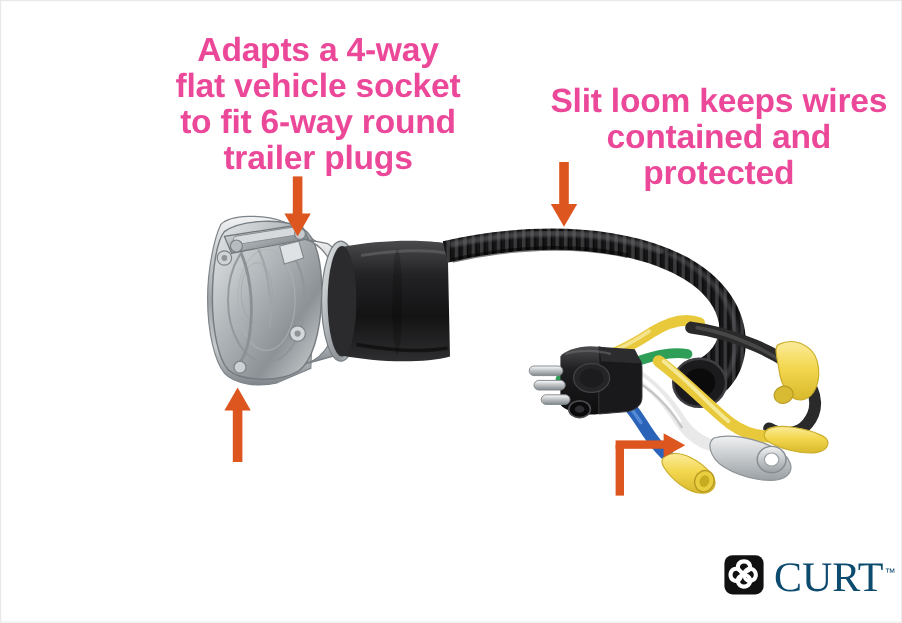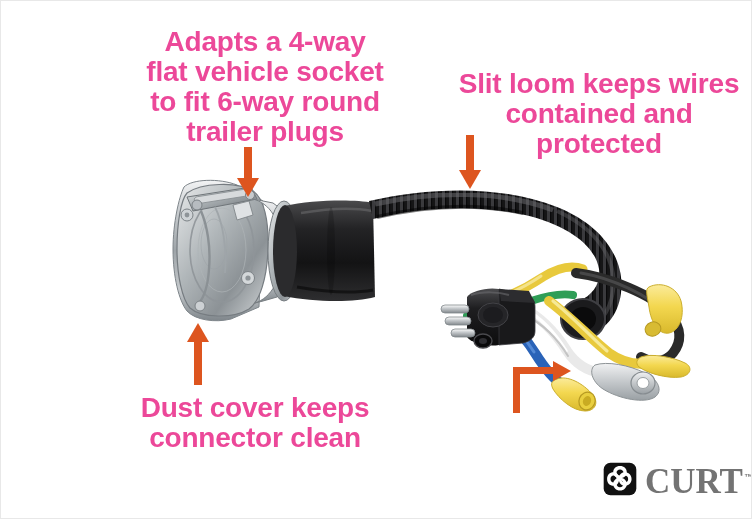--- a/index.html
+++ b/index.html
@@ -86,24 +86,24 @@
 
   
   #logo{
     position:absolute;
     left:602px; top:459px;
     display:flex; align-items:center; gap:8px;
   }
   #logo-badge{ width:34px; height:34px; }
   #logo-word{
     font-family:"Liberation Serif","DejaVu Serif",serif;
-    font-weight:bold;
+    font-weight:normal;
     font-size:35px;
     line-height:34px;
-    color:#737373;
+    color:#0c4a6e;
     letter-spacing:0px;
     position:relative;
   }
   #logo-tm{
     font-size:9px;
     vertical-align:super;
     font-family:"Liberation Sans",sans-serif;
     margin-left:1px;
   }
 </style>
@@ -334,22 +334,20 @@
   </div>
 
   <div class="callout" id="callout-adapter">Adapts a 4-way
 flat vehicle socket
 to fit 6-way round
 trailer plugs</div>
 
   <div class="callout" id="callout-loom">Slit loom keeps wires
 contained and protected</div>
 
-  <div class="callout" id="callout-dust">Dust cover keeps
-connector clean</div>
 
 
   <div id="logo">
     <svg id="logo-badge" viewBox="0 0 100 100" xmlns="http://www.w3.org/2000/svg">
       <rect x="2" y="2" width="96" height="96" rx="20" ry="20" fill="#111111"></rect>
       <g fill="#ffffff">
         <path d="M50 12 C62 12 70 20 70 31 C70 39 64 45 56 47 C64 49 70 56 70 64
                  C70 75 62 84 50 84 C38 84 30 75 30 64 C30 56 36 49 44 47
                  C36 45 30 39 30 31 C30 20 38 12 50 12 Z
                  M50 22 C44 22 40 26 40 31 C40 36 44 40 50 40 C56 40 60 36 60 31 C60 26 56 22 50 22 Z

